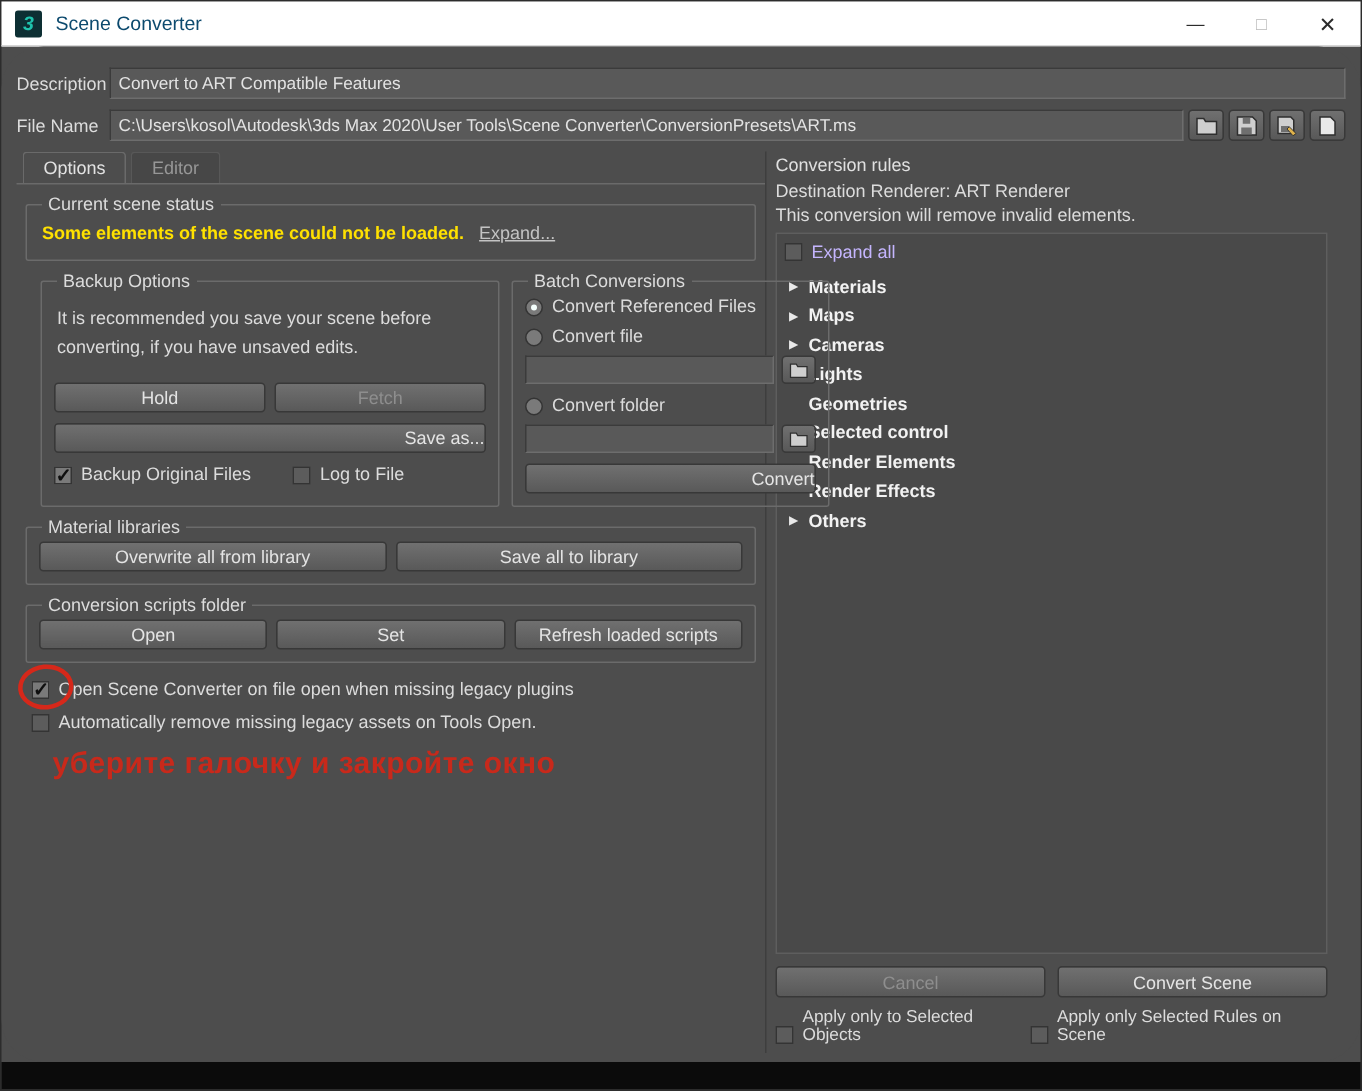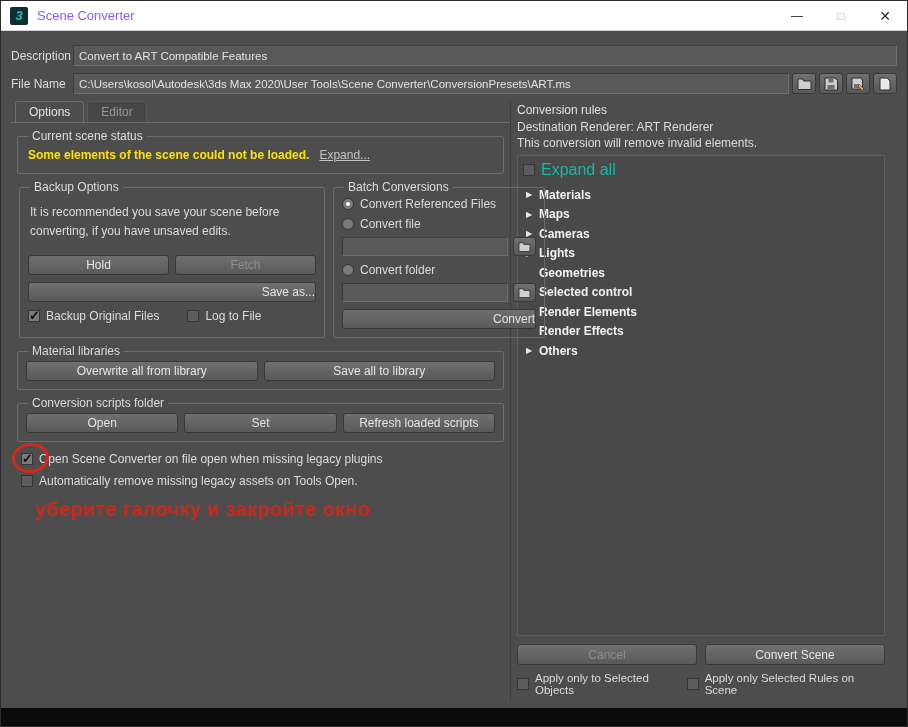--- a/index.html
+++ b/index.html
@@ -4,21 +4,21 @@
 <style>
   * { margin:0; padding:0; box-sizing:border-box; }
   html,body { width:908px; height:727px; }
   body { font-family:"Liberation Sans", sans-serif; background:#000; overflow:hidden; }
 
   .window { width:908px; height:727px; display:flex; flex-direction:column; background:#4d4d4d; border:1px solid #2c2c2c; }
 
   
   .titlebar { height:30px; background:#ffffff; border-bottom:1px solid #d6d6d6; display:flex; align-items:center; padding-left:9px; flex:0 0 auto; }
   .app-icon { width:18px; height:18px; background:#0d2f33; color:#1fc3ad; font-weight:bold; font-style:italic; font-size:13px; display:flex; align-items:center; justify-content:center; border-radius:2px; }
-  .win-title { margin-left:9px; font-size:13px; color:#8b5cf6; }
+  .win-title { margin-left:9px; font-size:13px; color:#0c4a6e; }
   .win-controls { margin-left:auto; display:flex; height:100%; }
   .win-btn { width:44px; display:flex; align-items:center; justify-content:center; font-size:12px; color:#2b2b2b; cursor:default; }
   .win-btn.max { color:#b9b9b9; }
   .win-btn.close { font-size:14px; }
 
   
   .content { flex:1; min-height:0; padding:14px 10px 6px 10px; display:flex; flex-direction:column; background:#4d4d4d;border-radius:28px; }
   .form-row { display:flex; align-items:center; margin-bottom:7px; flex:0 0 auto; }
   .form-row .flabel { width:62px; flex:0 0 auto; font-size:12px; color:#dcdcdc; }
   .field { flex:1; height:21px; background:#595959; border:1px solid #3b3b3b; border-bottom-color:#6d6d6d; border-right-color:#6d6d6d; color:#e3e3e3; font-size:11.5px; padding:0 5px; font-family:inherit; outline:none; }
@@ -32,33 +32,33 @@
   .tab.inactive { color:#979797; background:#474747; border-color:#585858; }
   .tab-page { flex:1; border-top:1px solid #6a6a6a; padding:6px 4px 0 4px; position:relative; }
 
   fieldset { border:1px solid #6b6b6b; border-radius:2px; margin:0 2px 6px 2px; padding:3px 8px 8px 8px; }
   legend { font-size:12px; color:#dcdcdc; padding:0 4px; margin-left:2px; }
 
   .warn-line { display:flex; gap:10px; align-items:baseline; padding:2px 0 3px 2px; }
   .warn-text { color:#ffe100; font-weight:bold; font-size:12px; }
   .link { color:#c3c3c3; font-size:12px; text-decoration:underline; }
 
-  .group-row { display:flex; gap:8px; margin:0 2px 6px 4px; }
+  .group-row { display:flex; gap:8px; margin:0 2px 6px 12px; }
   .group-row fieldset { margin:0; }
   .backup-group { width:306px; flex:0 0 auto; }
   .batch-group { flex:1; }
 
   .note { color:#dcdcdc; font-size:12px; line-height:1.55; margin:6px 2px 15px 2px; }
   .btn { background:linear-gradient(#707070,#595959); border:1px solid #383838; border-radius:3px; color:#e4e4e4; font-size:12px; height:20px; font-family:inherit; }
   .btn.disabled { color:#8e8e8e; }
   .btn-row { display:flex; gap:6px; margin-bottom:7px; }
   .btn-row .btn { flex:1; }
   .full-btn { display:block; width:100%; margin-bottom:7px;text-align:right; }
 
-  .opt-row { display:flex; align-items:center; gap:6px; font-size:12px; color:#dcdcdc; margin-bottom:6px; }
+  .opt-row { display:flex; align-items:flex-end; gap:6px; font-size:12px; color:#dcdcdc; margin-bottom:6px; }
   .cb { width:12px; height:12px; background:#7a7a7a; border:1px solid #343434; position:relative; flex:0 0 auto; }
   .cb.checked::after { content:"✓"; position:absolute; left:0; top:-3px; font-size:13px; font-weight:bold; color:#0f0f0f; }
   .cb.dark { background:#5c5c5c; }
   .radio { width:12px; height:12px; border-radius:50%; background:#7a7a7a; border:1px solid #343434; position:relative; flex:0 0 auto; }
   .radio.selected::after { content:""; position:absolute; left:3px; top:3px; width:4px; height:4px; border-radius:50%; background:#f4fffd; }
 
   .input-row { display:flex; align-items:center; gap:5px; margin:0 0 7px 0; }
   .input-row .field { height:19px; }
   .mini-btn { width:23px; height:19px; background:linear-gradient(#707070,#585858); border:1px solid #393939; border-radius:3px; display:flex; align-items:center; justify-content:center; padding:0; flex:0 0 auto; }
 
@@ -71,21 +71,21 @@
   .circle-annot { position:absolute; left:-9px; top:-9px; width:37px; height:30px; border:3px solid #d6281a; border-radius:50%; transform:rotate(-5deg); }
 
   .annotation-text { margin:10px 0 0 20px; font-size:20px; font-weight:bold; color:#c8291b; letter-spacing:0.3px; }
 
   
   .right-pane { flex:1; min-width:0; display:flex; flex-direction:column; padding:2px 12px 0 6px; }
   .rp-title { font-size:12px; color:#e0e0e0; margin-bottom:3px; }
   .rp-sub { font-size:12px; color:#dcdcdc; margin-bottom:2px; }
   .rp-sub2 { font-size:12px; color:#dcdcdc; margin-bottom:5px; }
   .tree { flex:1; min-height:0; border:1px solid #5e5e5e; background:#494949; padding:3px 0 0 3px; overflow:hidden; }
-  .expand-all-row { display:flex; align-items:center; gap:6px; font-size:16px; color:#14b8a6; padding:2px 0 6px 2px; }
+  .expand-all-row { display:flex; align-items:center; gap:6px; font-size:12px; color:#c4b5fd; padding:2px 0 6px 2px; }
   .tree-row { display:flex; align-items:center; height:19.5px; padding-left:5px; }
   .tree-arrow { width:13px; flex:0 0 auto; font-size:8px; color:#e9e9e9; }
   .tree-label { font-size:12px; font-weight:bold; color:#f2f2f2; }
   .rp-buttons { display:flex; gap:8px; margin-top:8px; flex:0 0 auto; }
   .rp-buttons .btn { flex:1; height:21px; }
   .rp-checks { display:flex; justify-content:space-between; align-items:center; margin:7px 0 6px 0; flex:0 0 auto; }
   .rp-checks .opt-row { margin-bottom:0; font-size:11.5px; }
 
   .bottom-strip { height:18px; background:#0b0b0b; flex:0 0 auto; }
 </style>

